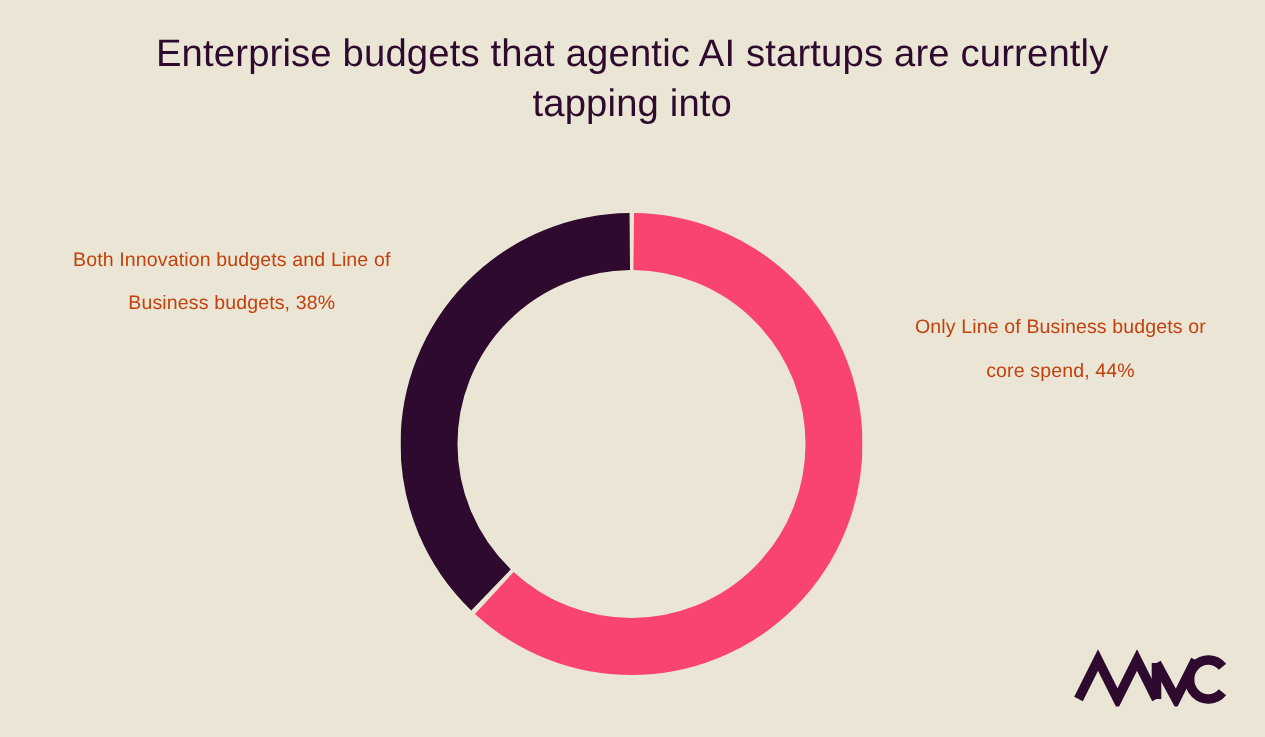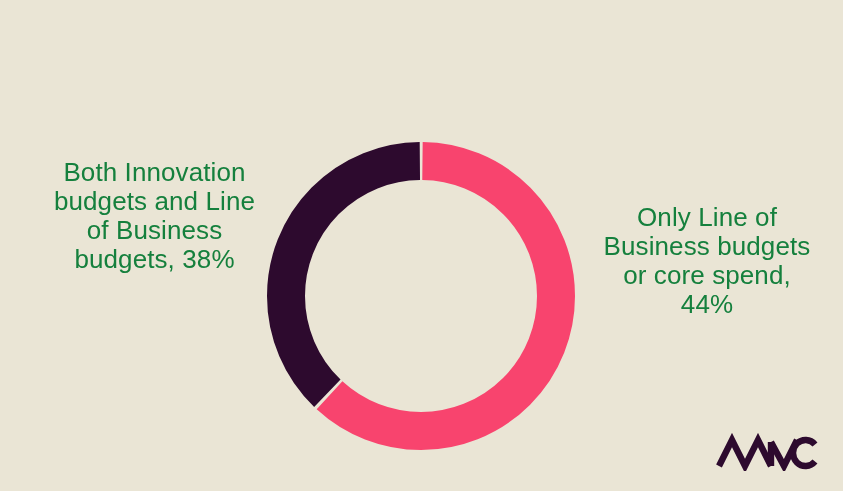--- a/index.html
+++ b/index.html
@@ -47,22 +47,22 @@
   }
   .donut-svg {
     display: block;
     width: 308px;
     height: 308px;
   }
 
   
   .slice-label {
     position: absolute;
-    color: #15803d;
-    font-size: 26px;
+    color: #c2410c;
+    font-size: 13px;
     font-weight: 300;
     line-height: 29px;
     text-align: center;
     letter-spacing: 0.1px;
   }
   .label-left {
     left: 42px;
     top: 158px;
     width: 225px;
   }
@@ -84,20 +84,21 @@
     display: block;
     width: 104px;
     height: 38px;
   }
 </style>
 </head>
 <body>
 
 <div id="page">
 
+  <div class="chart-title">Enterprise budgets that agentic AI startups are currently tapping into</div>
 
   <div class="donut-wrap">
     <svg class="donut-svg" viewBox="0 0 308 308">
 
       <g transform="rotate(-90 154 154)">
         <circle cx="154" cy="154" r="135" fill="none" stroke="#F8446E" stroke-width="38" stroke-dasharray="522.90 325.33" stroke-dashoffset="-1.50"></circle>
         <circle cx="154" cy="154" r="135" fill="none" stroke="#2D0A2E" stroke-width="38" stroke-dasharray="319.33 528.90" stroke-dashoffset="-527.40"></circle>
       </g>
     </svg>
   </div>

